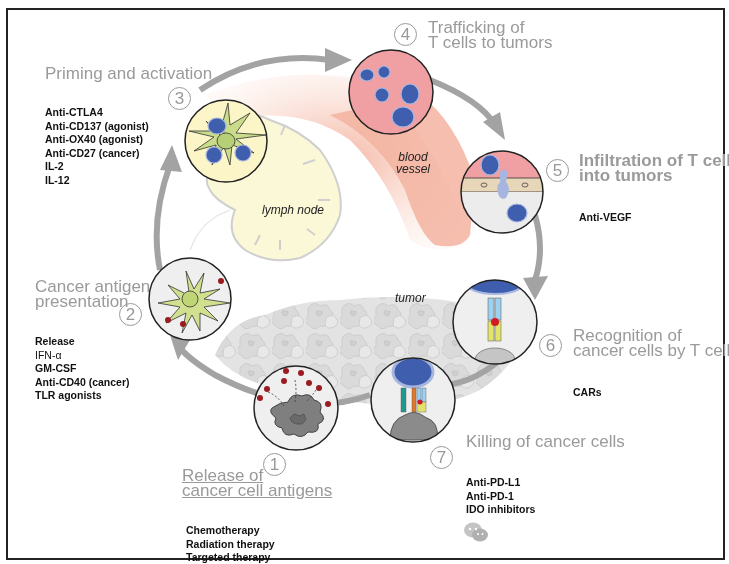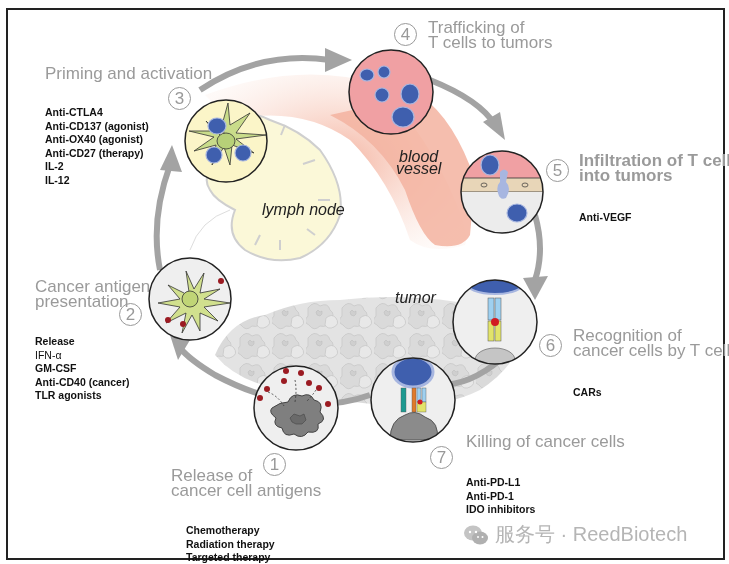--- a/index.html
+++ b/index.html
@@ -3,21 +3,21 @@
 <meta charset="utf-8">
 <style>
   html,body{margin:0;padding:0;background:#fff;}
   body{width:729px;height:564px;position:relative;overflow:hidden;font-family:"Liberation Sans",sans-serif;}
   .frame{position:absolute;left:6px;top:8px;width:715px;height:548px;border:2px solid #222;box-sizing:content-box;}
   svg.art{position:absolute;left:0;top:0;}
   .step-title{position:absolute;color:#9a9a9a;font-size:17px;line-height:15px;white-space:pre;}
   .drug-list{position:absolute;font-size:10.5px;font-weight:bold;color:#111;line-height:13.5px;margin-top:17px;}
   .drug-list div{white-space:nowrap;}
   .num{position:absolute;width:21px;height:21px;border:1.3px solid #999;border-radius:50%;color:#999;font-size:17px;line-height:21px;text-align:center;}
-  .label-it{position:absolute;font-style:italic;font-size:16px;color:#222;text-align:center;line-height:12px;}
+  .label-it{position:absolute;font-style:italic;font-size:12px;color:#222;text-align:center;line-height:12px;}
   .watermark{position:absolute;left:463px;top:521px;color:#b5b5b5;font-size:20px;display:flex;align-items:center;gap:6px;}
 </style>
 </head>
 <body>
 
 <div class="frame"></div>
 
 <svg class="art" width="729" height="564" viewBox="0 0 729 564">
   <defs>
     <radialGradient id="vesselGrad" cx="0.5" cy="0.5" r="0.6">
@@ -162,21 +162,21 @@
 </svg>
 
 <div class="num" style="left:263px;top:453px;">1</div>
 <div class="num" style="left:119px;top:303px;">2</div>
 <div class="num" style="left:168px;top:87px;">3</div>
 <div class="num" style="left:394px;top:23px;">4</div>
 <div class="num" style="left:546px;top:159px;">5</div>
 <div class="num" style="left:539px;top:334px;">6</div>
 <div class="num" style="left:430px;top:446px;">7</div>
 
-<div class="step-title" style="left:171px;top:468px;">Release of
+<div class="step-title" style="left:182px;top:468px;text-decoration:underline;">Release of
 cancer cell antigens</div>
 <div class="step-title" style="left:35px;top:279px;">Cancer antigen
 presentation</div>
 <div class="step-title" style="left:45px;top:66px;">Priming and activation</div>
 <div class="step-title" style="left:428px;top:20px;">Trafficking of
 T cells to tumors</div>
 <div class="step-title" style="left:579px;top:153px;font-weight:bold;">Infiltration of T cells
 into tumors</div>
 <div class="step-title" style="left:573px;top:328px;">Recognition of
 cancer cells by T cells</div>
@@ -191,21 +191,21 @@
   <div>Release</div>
   <div style="font-weight:normal;">IFN-α</div>
   <div>GM-CSF</div>
   <div>Anti-CD40 (cancer)</div>
   <div>TLR agonists</div>
 </div>
 <div class="drug-list" style="left:45px;top:89px;">
   <div>Anti-CTLA4</div>
   <div>Anti-CD137 (agonist)</div>
   <div>Anti-OX40 (agonist)</div>
-  <div>Anti-CD27 (therapy)</div>
+  <div>Anti-CD27 (cancer)</div>
   <div>IL-2</div>
   <div>IL-12</div>
 </div>
 <div class="drug-list" style="left:579px;top:194px;">
   <div>Anti-VEGF</div>
 </div>
 <div class="drug-list" style="left:573px;top:369px;">
   <div>CARs</div>
 </div>
 <div class="drug-list" style="left:466px;top:459px;">
@@ -221,14 +221,13 @@
 
 <div class="watermark">
   <svg width="26" height="22" viewBox="0 0 26 22">
     <ellipse cx="10" cy="9" rx="9" ry="7.5" fill="#c4c4c4"></ellipse>
     <ellipse cx="17" cy="14" rx="8" ry="6.5" fill="#b0b0b0"></ellipse>
     <circle cx="7" cy="8" r="1.2" fill="#fff"></circle>
       <circle cx="13" cy="8" r="1.2" fill="#fff"></circle>
     <circle cx="15" cy="13" r="1" fill="#fff"></circle>
       <circle cx="19.5" cy="13" r="1" fill="#fff"></circle>
   </svg>
-  <span>服务号 · ReedBiotech</span>
 </div>
 
 </body></html>

